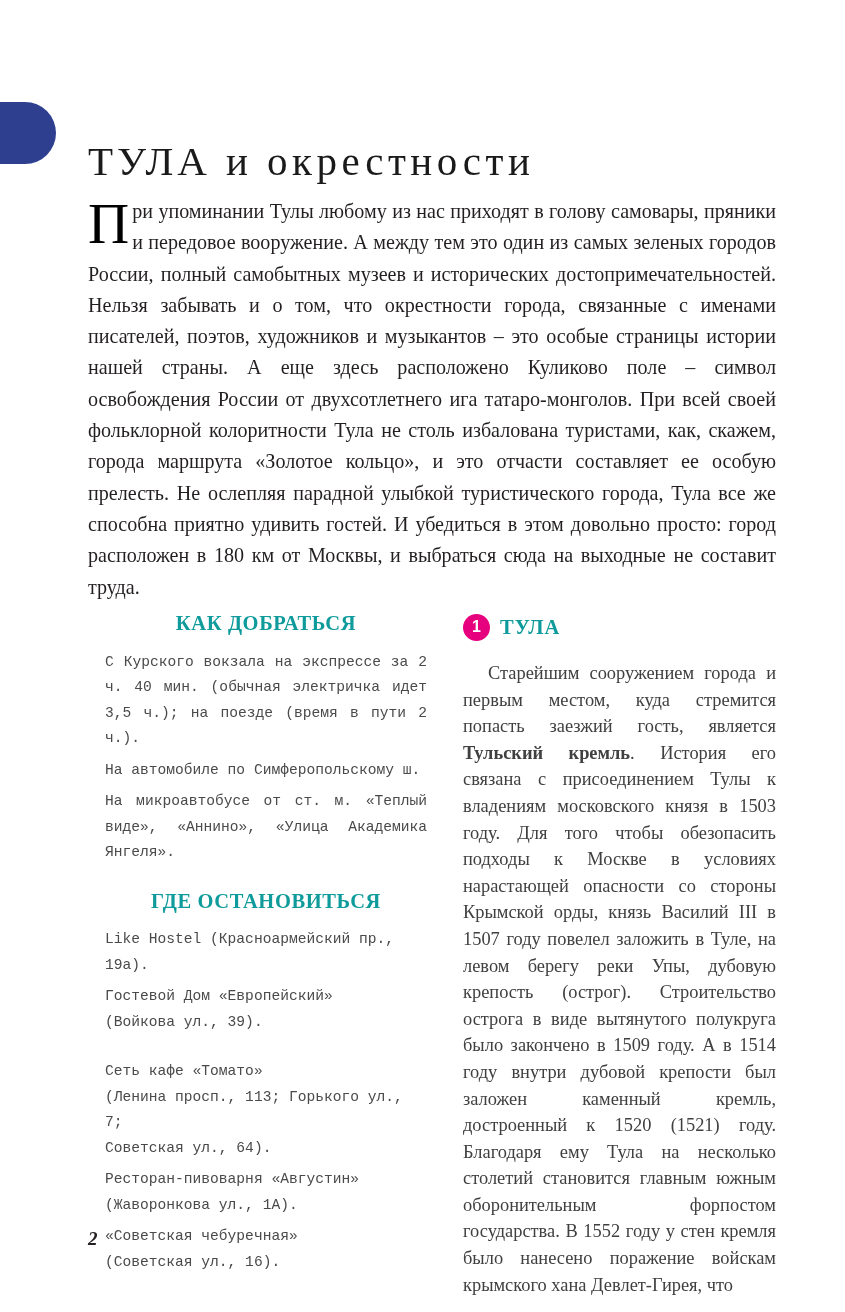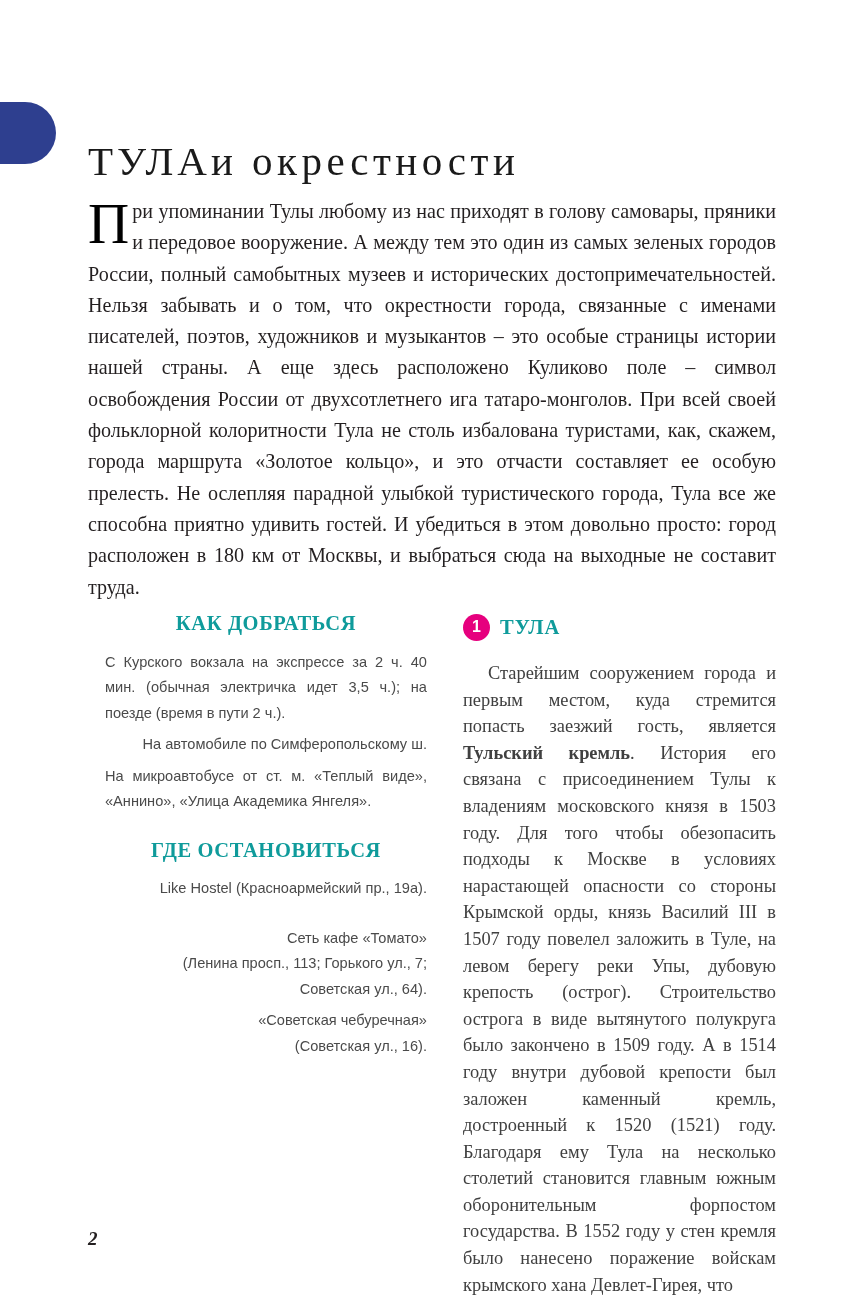--- a/index.html
+++ b/index.html
@@ -47,20 +47,21 @@
     color: #1a1a1a;
     white-space: nowrap;
   }
   .chapter-title .t-main {
     letter-spacing: 4px;
     font-weight: 400;
   }
   .chapter-title .t-rest {
     letter-spacing: 4.5px;
     font-weight: 400;
+    margin-left: 15px;
   }
 
   
   .intro {
     position: absolute;
     left: 88px;
     top: 196px;
     width: 688px;
     font-family: "Liberation Serif", "DejaVu Serif", serif;
     font-size: 20.1px;
@@ -108,30 +109,30 @@
     font-family: "Liberation Serif", "DejaVu Serif", serif;
     font-weight: bold;
     font-size: 20.5px;
     letter-spacing: 0.6px;
     color: #0f9b9b;
     text-align: center;
     margin: 0 0 14px 0;
     line-height: 1.15;
   }
   .side-para {
-    font-family: Liberation Sans, sans-serif;
+    font-family: Liberation Mono, monospace;
     font-size: 14.6px;
     line-height: 25.5px;
     color: #4a4a4a;
     text-align: justify;
     text-justify: inter-word;
     margin: 0 0 6px 0;
   }
   .side-para:last-child { margin-bottom: 0; }
-  .side-para.nojust { text-align: right; }
+  .side-para.nojust { text-align: left; }
 
   
   .poi-heading-row {
     display: flex;
     align-items: center;
     gap: 10px;
     margin: 0 0 18px 0;
     height: 30px;
   }
   .poi-badge {
@@ -203,24 +204,26 @@
       <section class="side-block">
         <h2 class="side-heading">КАК ДОБРАТЬСЯ</h2>
         <p class="side-para">С Курского вокзала на экспрессе за 2 ч. 40 мин. (обычная электричка идет 3,5 ч.); на поезде (время в пути 2 ч.).</p>
         <p class="side-para nojust">На автомобиле по Симферопольскому ш.</p>
         <p class="side-para">На микроавтобусе от ст. м. «Теплый виде», «Аннино», «Улица Академика Янгеля».</p>
       </section>
 
       <section class="side-block">
         <h2 class="side-heading">ГДЕ ОСТАНОВИТЬСЯ</h2>
         <p class="side-para nojust">Like Hostel (Красноармейский пр., 19а).</p>
+        <p class="side-para nojust">Гостевой Дом «Европейский»<br>(Войкова ул., 39).</p>
       </section>
 
       <section class="side-block">
         <p class="side-para nojust">Сеть кафе «Томато»<br>(Ленина просп., 113; Горького ул., 7;<br>Советская ул., 64).</p>
+        <p class="side-para nojust">Ресторан-пивоварня «Августин»<br>(Жаворонкова ул., 1А).</p>
         <p class="side-para nojust">«Советская чебуречная»<br>(Советская ул., 16).</p>
       </section>
 
     </div>
 
     <div class="col-right">
 
       <div class="poi-heading-row">
         <span class="poi-badge">1</span>
         <h2 class="poi-heading">ТУЛА</h2>

